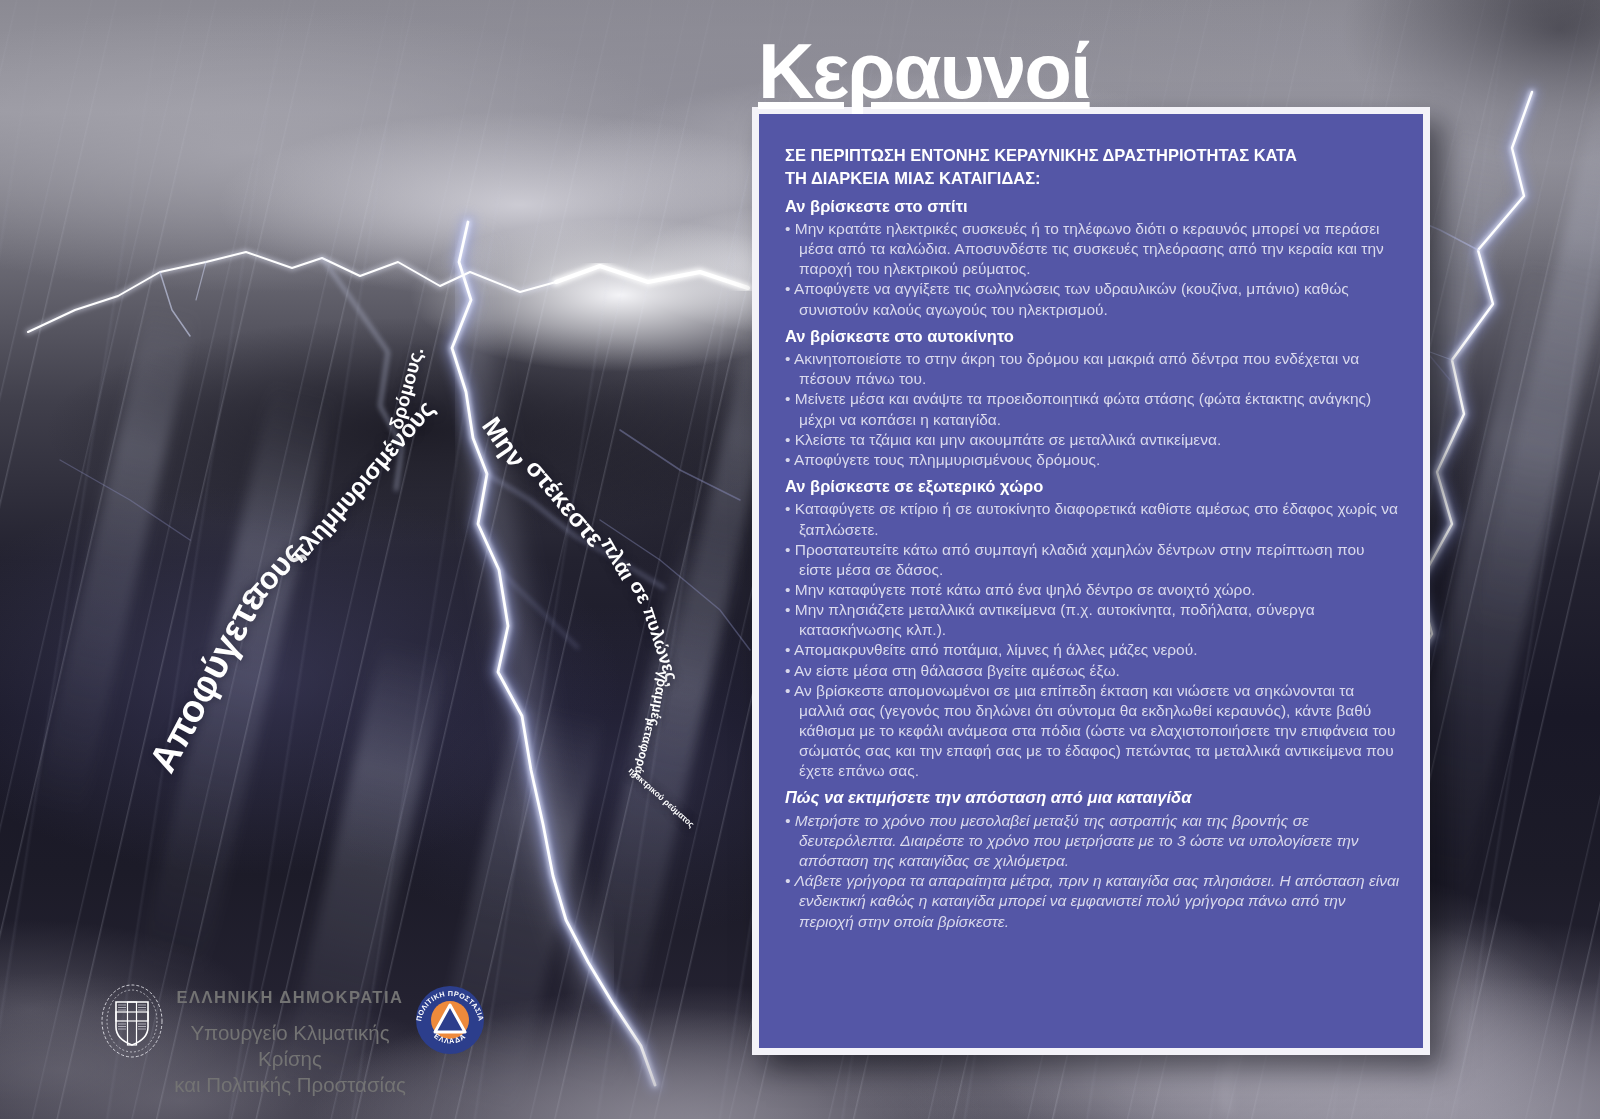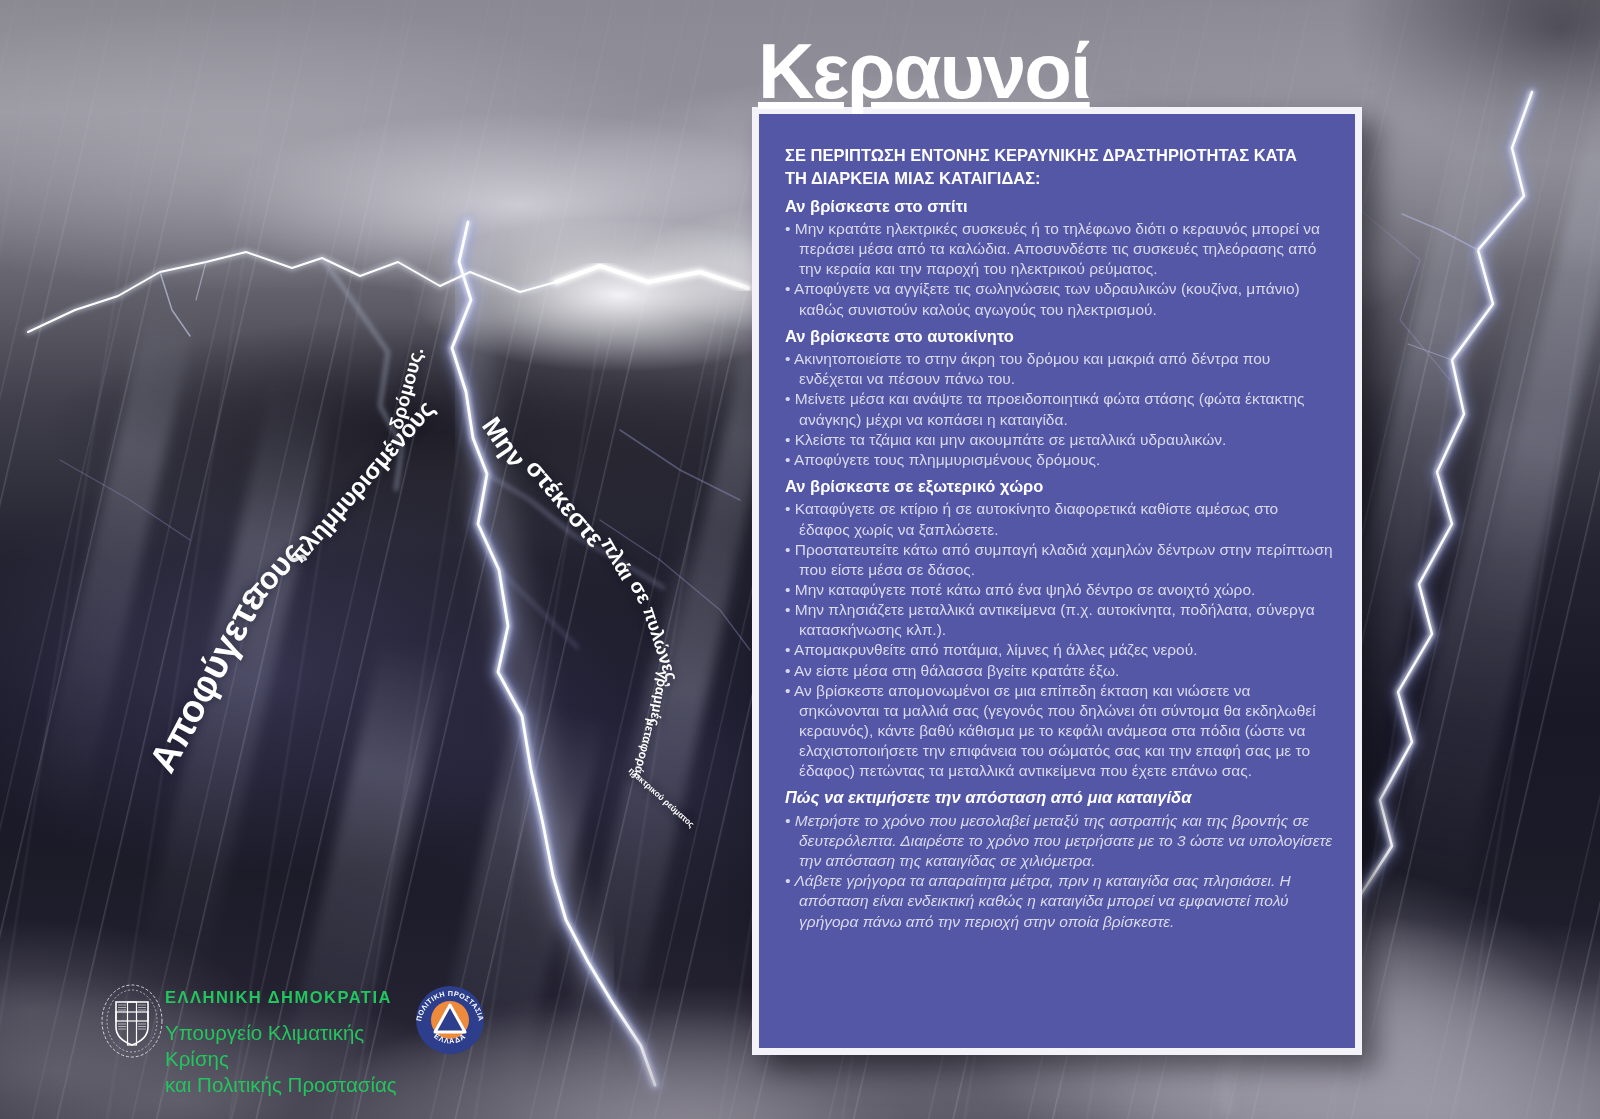--- a/index.html
+++ b/index.html
@@ -53,32 +53,32 @@
 
   
   .cseg{position:absolute;color:#fff;font-weight:bold;white-space:nowrap;
         transform-origin:left center;text-shadow:0 0 8px rgba(15,15,35,.55);}
 
   
   .big-title{position:absolute;left:758px;top:26px;color:#fff;font-weight:bold;
              font-size:78px;letter-spacing:-2px;z-index:8;text-decoration:underline;}
 
   
-  .panel{position:absolute;left:752px;top:107px;width:610px;height:948px;box-sizing:border-box;
+  .panel{position:absolute;left:752px;top:107px;width:678px;height:948px;box-sizing:border-box;
          background:#5456a6;border:7px solid #f3f2f8;box-shadow:14px 14px 26px rgba(8,8,16,.5);
          padding:30px 22px 0 26px;z-index:6;color:#d9d9ec;font-size:15.5px;line-height:1.3;}
   .panel .intro{color:#fff;font-weight:bold;font-size:16.5px;line-height:1.38;max-width:520px;}
   .psec{margin-top:6px;}
   .psec h3{margin:0 0 2px 0;color:#fff;font-weight:bold;font-size:16.5px;line-height:1.3;}
   .bullet{padding-left:14px;text-indent:-14px;}
   .bullet::before{content:"• ";}
   .psec.italic h3,.psec.italic .bullet{font-style:italic;}
 
   
-  .gov{position:absolute;left:165px;top:988px;width:250px;color:#22c55e;z-index:7;}
+  .gov{position:absolute;left:165px;top:988px;width:250px;text-align:center;color:#737373;z-index:7;}
   .gov .rep{font-weight:bold;font-size:16.5px;letter-spacing:1.5px;}
   .gov .min{font-size:20.5px;line-height:26px;margin-top:13px;}
   .coa{position:absolute;left:100px;top:982px;z-index:7;}
   .cp{position:absolute;left:415px;top:985px;z-index:7;}
   .cp text{font-family:"Liberation Sans","DejaVu Sans",sans-serif;}
 </style>
 </head>
 <body>
 
 <div class="poster">
@@ -176,32 +176,32 @@
     <div class="psec">
       <h3>Αν βρίσκεστε στο σπίτι</h3>
       <div class="bullet">Μην κρατάτε ηλεκτρικές συσκευές ή το τηλέφωνο διότι ο κεραυνός μπορεί να περάσει μέσα από τα καλώδια. Αποσυνδέστε τις συσκευές τηλεόρασης από την κεραία και την παροχή του ηλεκτρικού ρεύματος.</div>
       <div class="bullet">Αποφύγετε να αγγίξετε τις σωληνώσεις των υδραυλικών (κουζίνα, μπάνιο) καθώς συνιστούν καλούς αγωγούς του ηλεκτρισμού.</div>
     </div>
 
     <div class="psec">
       <h3>Αν βρίσκεστε στο αυτοκίνητο</h3>
       <div class="bullet">Ακινητοποιείστε το στην άκρη του δρόμου και μακριά από δέντρα που ενδέχεται να πέσουν πάνω του.</div>
       <div class="bullet">Μείνετε μέσα και ανάψτε τα προειδοποιητικά φώτα στάσης (φώτα έκτακτης ανάγκης) μέχρι να κοπάσει η καταιγίδα.</div>
-      <div class="bullet">Κλείστε τα τζάμια και μην ακουμπάτε σε μεταλλικά υδραυλικών.</div>
+      <div class="bullet">Κλείστε τα τζάμια και μην ακουμπάτε σε μεταλλικά αντικείμενα.</div>
       <div class="bullet">Αποφύγετε τους πλημμυρισμένους δρόμους.</div>
     </div>
 
     <div class="psec">
       <h3>Αν βρίσκεστε σε εξωτερικό χώρο</h3>
       <div class="bullet">Καταφύγετε σε κτίριο ή σε αυτοκίνητο διαφορετικά καθίστε αμέσως στο έδαφος χωρίς να ξαπλώσετε.</div>
       <div class="bullet">Προστατευτείτε κάτω από συμπαγή κλαδιά χαμηλών δέντρων στην περίπτωση που είστε μέσα σε δάσος.</div>
       <div class="bullet">Μην καταφύγετε ποτέ κάτω από ένα ψηλό δέντρο σε ανοιχτό χώρο.</div>
       <div class="bullet">Μην πλησιάζετε μεταλλικά αντικείμενα (π.χ. αυτοκίνητα, ποδήλατα, σύνεργα κατασκήνωσης κλπ.).</div>
       <div class="bullet">Απομακρυνθείτε από ποτάμια, λίμνες ή άλλες μάζες νερού.</div>
-      <div class="bullet">Αν είστε μέσα στη θάλασσα βγείτε κρατάτε έξω.</div>
+      <div class="bullet">Αν είστε μέσα στη θάλασσα βγείτε αμέσως έξω.</div>
       <div class="bullet">Αν βρίσκεστε απομονωμένοι σε μια επίπεδη έκταση και νιώσετε να σηκώνονται τα μαλλιά σας (γεγονός που δηλώνει ότι σύντομα θα εκδηλωθεί κεραυνός), κάντε βαθύ κάθισμα με το κεφάλι ανάμεσα στα πόδια (ώστε να ελαχιστοποιήσετε την επιφάνεια του σώματός σας και την επαφή σας με το έδαφος) πετώντας τα μεταλλικά αντικείμενα που έχετε επάνω σας.</div>
     </div>
 
     <div class="psec italic">
       <h3>Πώς να εκτιμήσετε την απόσταση από μια καταιγίδα</h3>
       <div class="bullet">Μετρήστε το χρόνο που μεσολαβεί μεταξύ της αστραπής και της βροντής σε δευτερόλεπτα. Διαιρέστε το χρόνο που μετρήσατε με το 3 ώστε να υπολογίσετε την απόσταση της καταιγίδας σε χιλιόμετρα.</div>
       <div class="bullet">Λάβετε γρήγορα τα απαραίτητα μέτρα, πριν η καταιγίδα σας πλησιάσει. Η απόσταση είναι ενδεικτική καθώς η καταιγίδα μπορεί να εμφανιστεί πολύ γρήγορα πάνω από την περιοχή στην οποία βρίσκεστε.</div>
     </div>
   </div>
 

